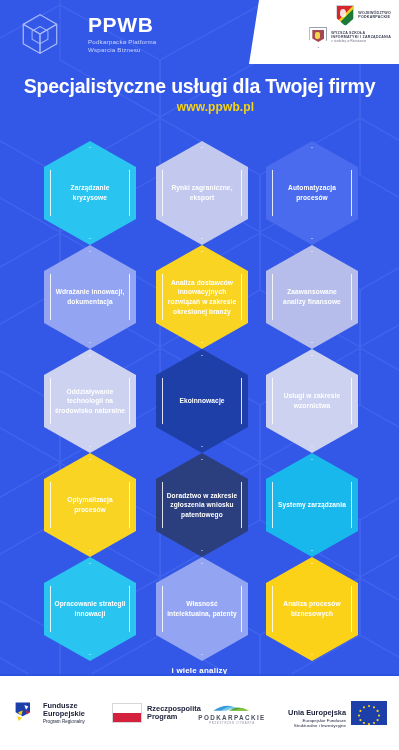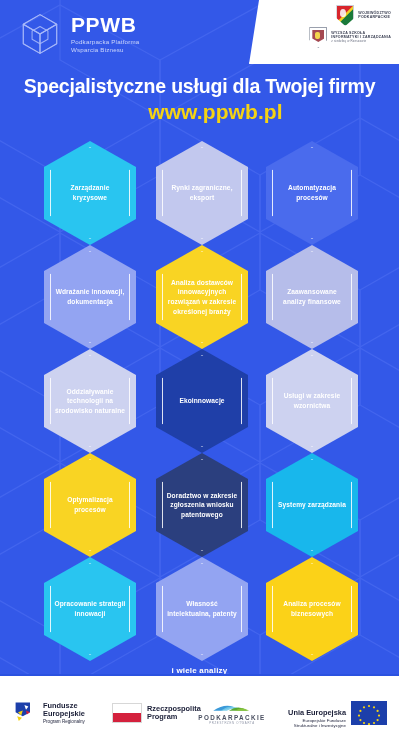--- a/index.html
+++ b/index.html
@@ -37,29 +37,29 @@
   .shield.voiv{background:linear-gradient(135deg,#d8252c 0%,#d8252c 45%,#f2d024 46%,#f2d024 54%,#1b7a3a 55%,#1b7a3a 100%);}
   .shield.voiv:before{content:"";position:absolute;left:3px;top:3px;width:6px;height:8px;background:#ffffff;border-radius:50% 50% 40% 40%;opacity:.85;}
   .shield.uni{background:#ffffff;border:1px solid #9aa0ad;}
   .shield.uni:before{content:"";position:absolute;left:2px;top:2px;right:2px;bottom:5px;background:#8d1c26;opacity:.8;clip-path:polygon(0 0,100% 0,100% 70%,50% 100%,0 70%);}
   .shield.uni:after{content:"";position:absolute;left:5px;top:4px;width:5px;height:7px;background:#f3d64b;border-radius:2px;}
   .emblem-txt{display:flex;flex-direction:column;line-height:1.05;}
   .emblem-txt .l1{font-size:3.6px;font-weight:700;color:#3a3f52;letter-spacing:.25px;}
   .emblem-txt .l2{font-size:3.6px;font-weight:700;color:#3a3f52;letter-spacing:.25px;}
   .emblem-txt .l3{font-size:3px;color:#6a6f80;letter-spacing:.15px;}
 
-  .brand{position:absolute;top:12px;left:18px;display:flex;align-items:center;gap:9px;}
+  .brand{position:absolute;top:12px;left:18px;display:flex;align-items:center;gap:26px;}
   .brand-mark{width:44px;height:44px;flex:0 0 auto;opacity:.75;}
   .brand-text{display:flex;flex-direction:column;line-height:1;}
   .brand-name{font-size:21px;font-weight:700;color:#ffffff;letter-spacing:.6px;}
   .brand-sub{margin-top:3px;font-size:6.2px;color:#cdd7fb;line-height:1.35;letter-spacing:.2px;}
 
   .headline-wrap{position:absolute;top:76px;left:0;width:399px;text-align:center;}
   .headline{font-size:19.5px;font-weight:700;color:#ffffff;letter-spacing:-.2px;line-height:1.1;}
-  .headline-url{margin-top:3px;font-size:21px;font-weight:700;color:#f5d313;letter-spacing:.1px;margin-left:32px;}
+  .headline-url{margin-top:3px;font-size:12px;font-weight:700;color:#f5d313;letter-spacing:.1px;margin-left:32px;}
 
   
   .grid{position:absolute;top:133px;left:0;width:399px;height:527px;}
   .hex{
     position:absolute;
     display:flex;align-items:center;justify-content:center;
     clip-path:polygon(50% 0,100% 25%,100% 75%,50% 100%,0 75%,0 25%);
   }
   .hex .inner{
     position:absolute;inset:6px;

